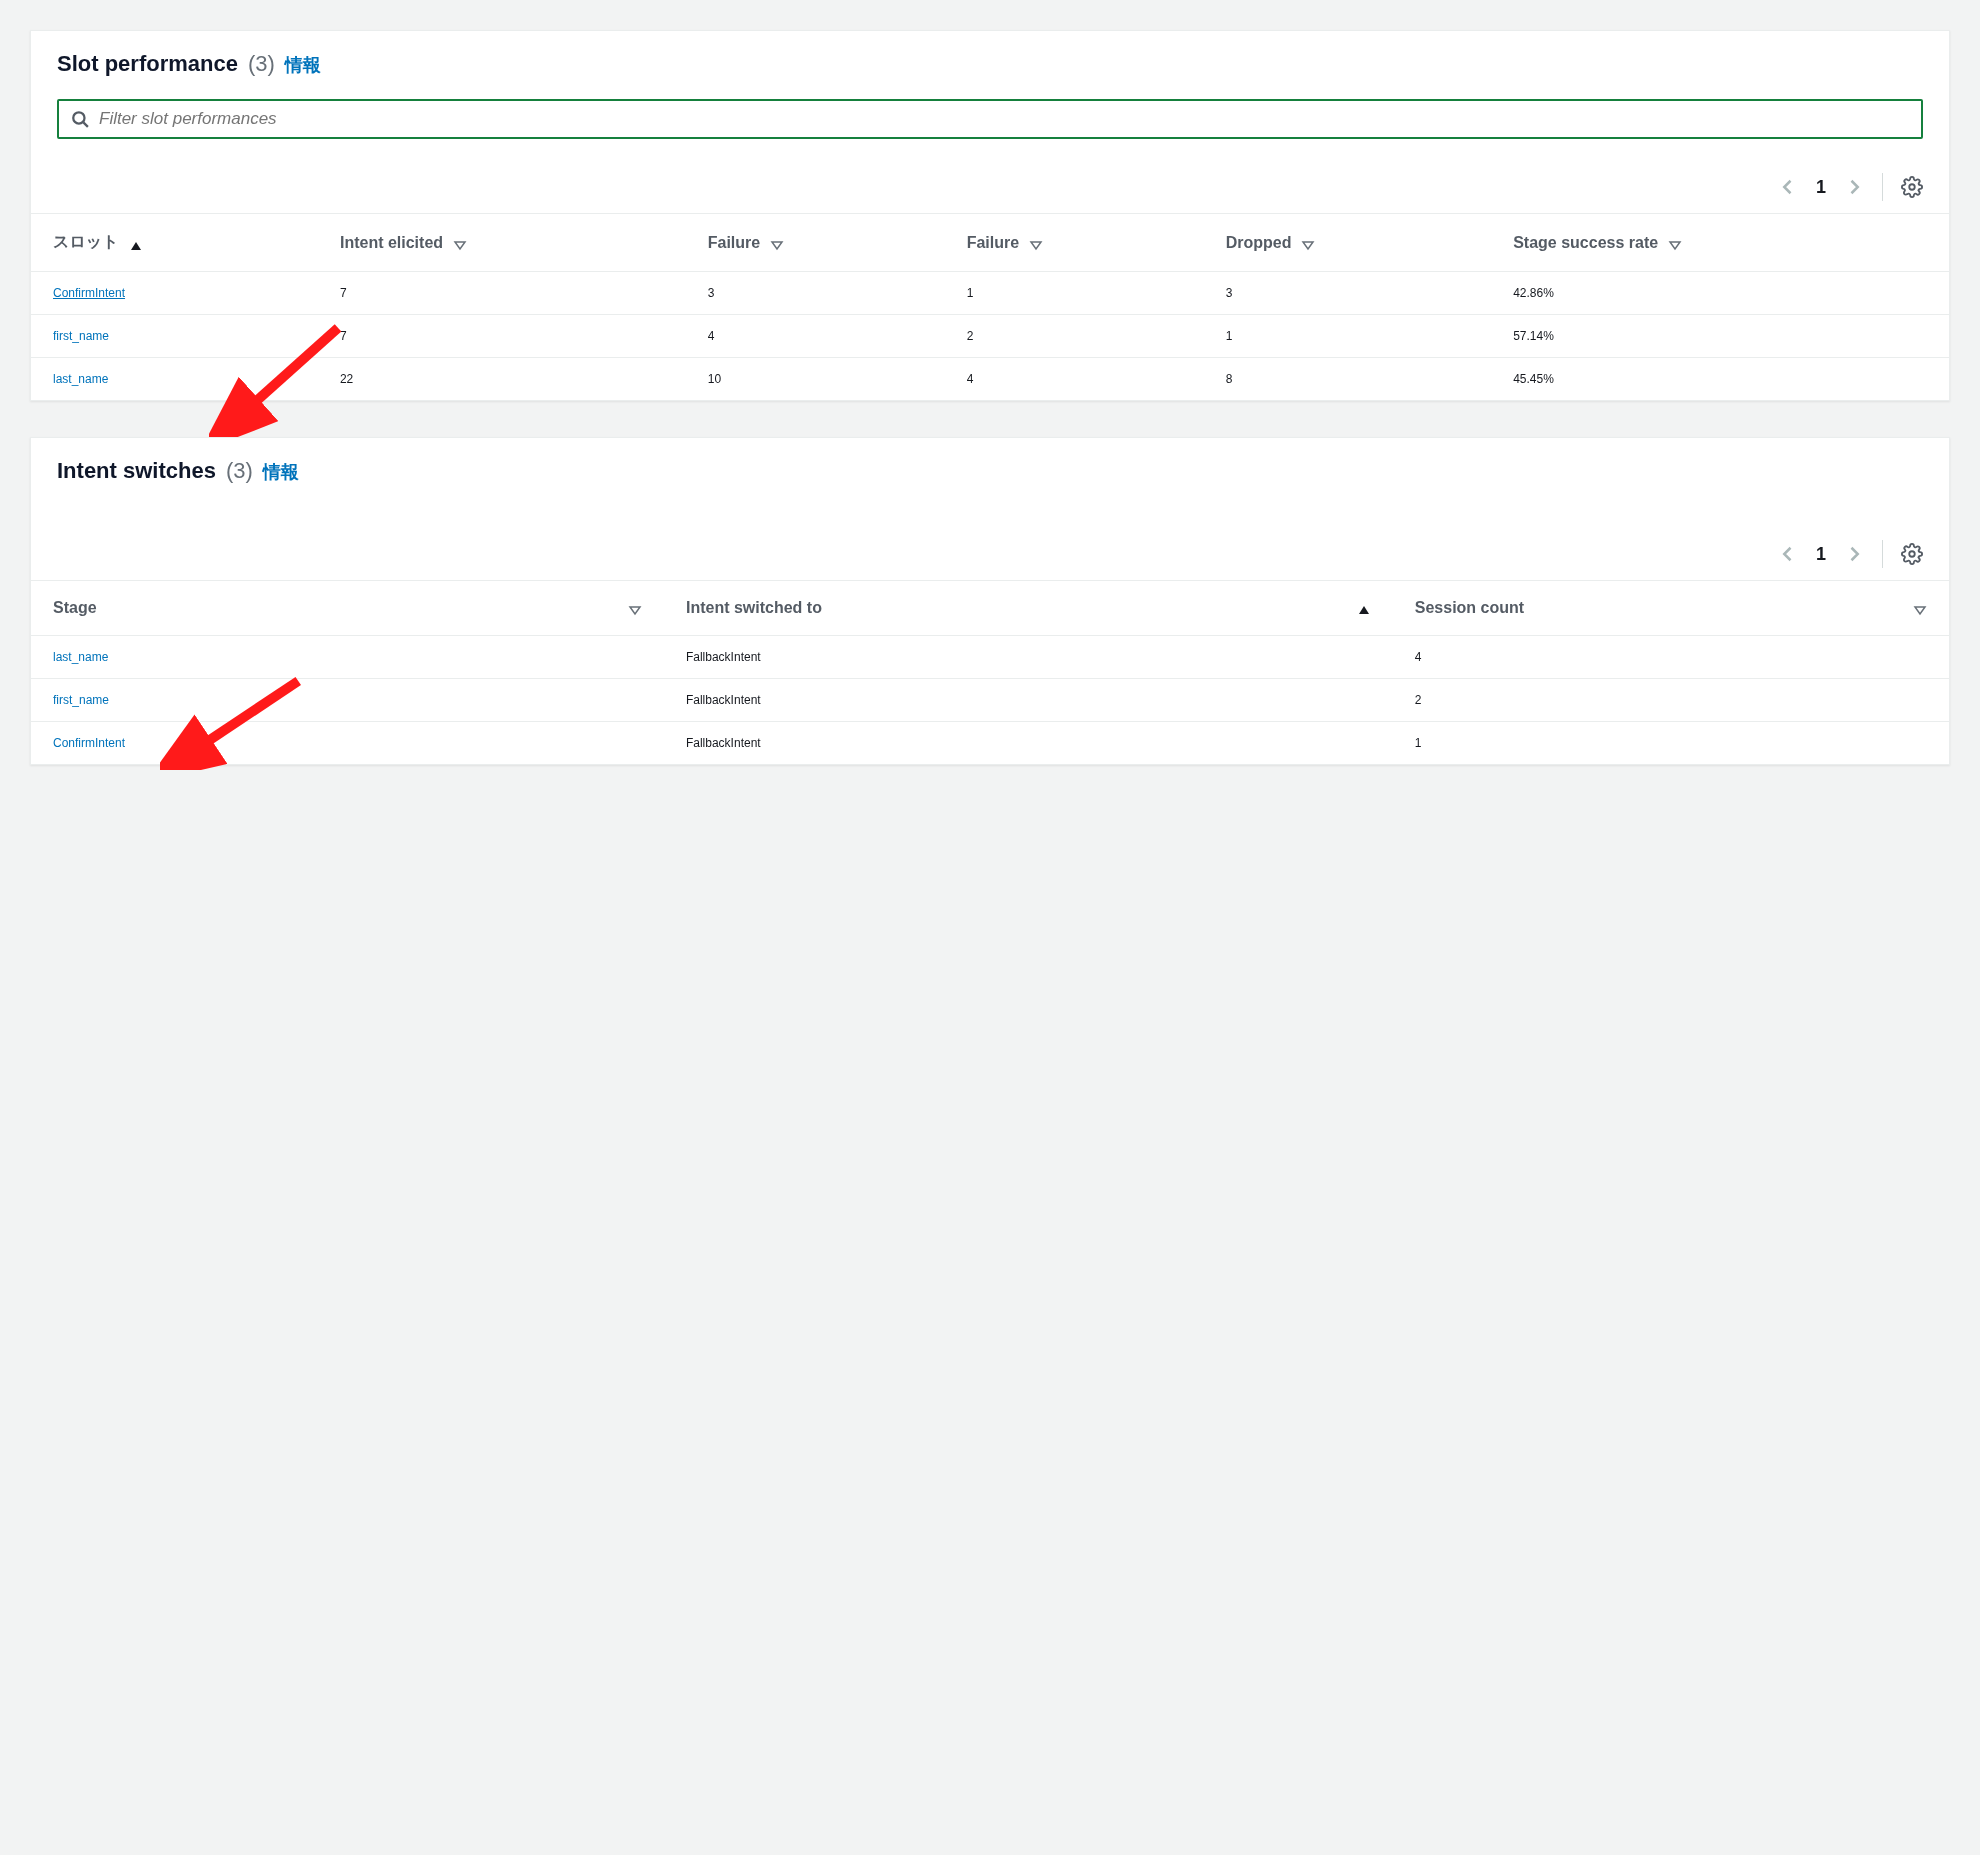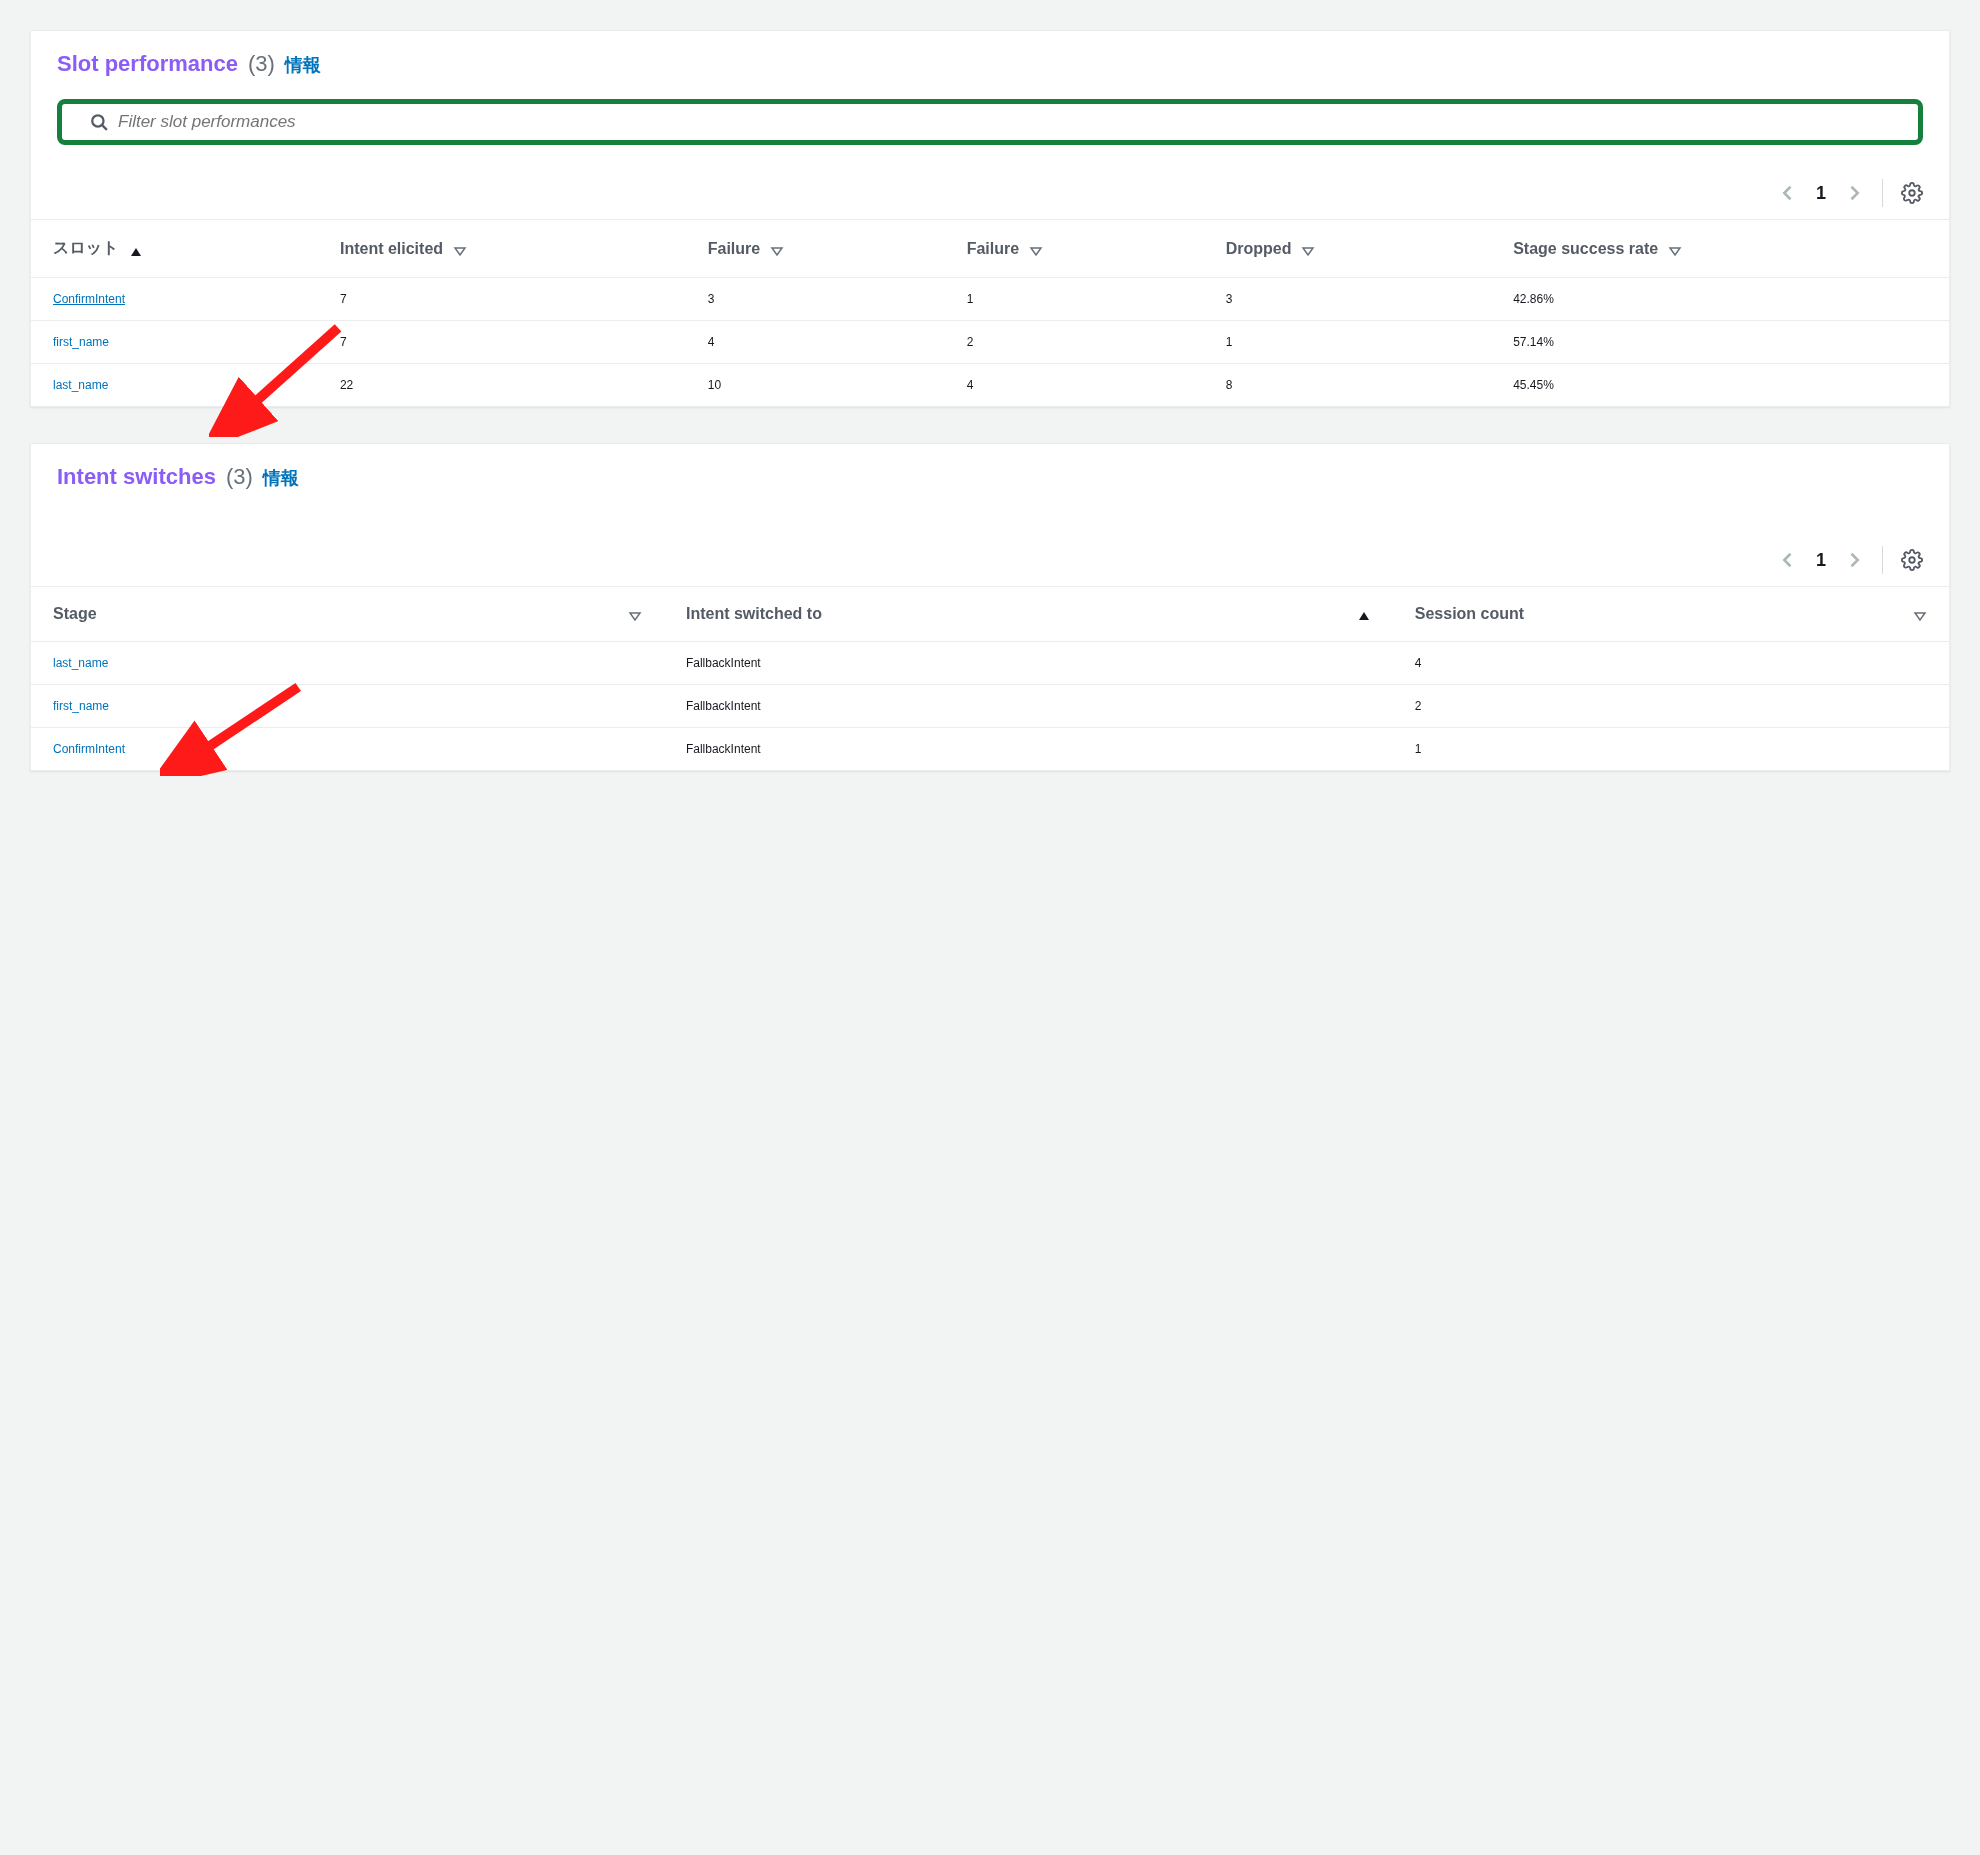--- a/index.html
+++ b/index.html
@@ -22,39 +22,39 @@
   }
   .panel-title-row {
     display: flex;
     align-items: baseline;
     gap: 10px;
     margin-bottom: 22px;
   }
   .panel-title {
     font-size: 22px;
     font-weight: 700;
-    color: #8b5cf6;
+    color: #0f172a;
   }
   .panel-count {
     font-size: 22px;
     font-weight: 400;
     color: #687078;
   }
   .panel-info {
     font-size: 18px;
     font-weight: 700;
     color: #0073bb;
     cursor: pointer;
   }
   .filter-box {
-    border: 5px solid #15803d;
-    border-radius: 8px;
+    border: 2px solid #15803d;
+    border-radius: 2px;
     display: flex;
     align-items: center;
-    padding: 8px 28px;
+    padding: 8px 12px;
   }
   .filter-box svg {
     width: 18px;
     height: 18px;
     flex: none;
     color: #545b64;
   }
   .filter-box input {
     border: none;
     outline: none;

